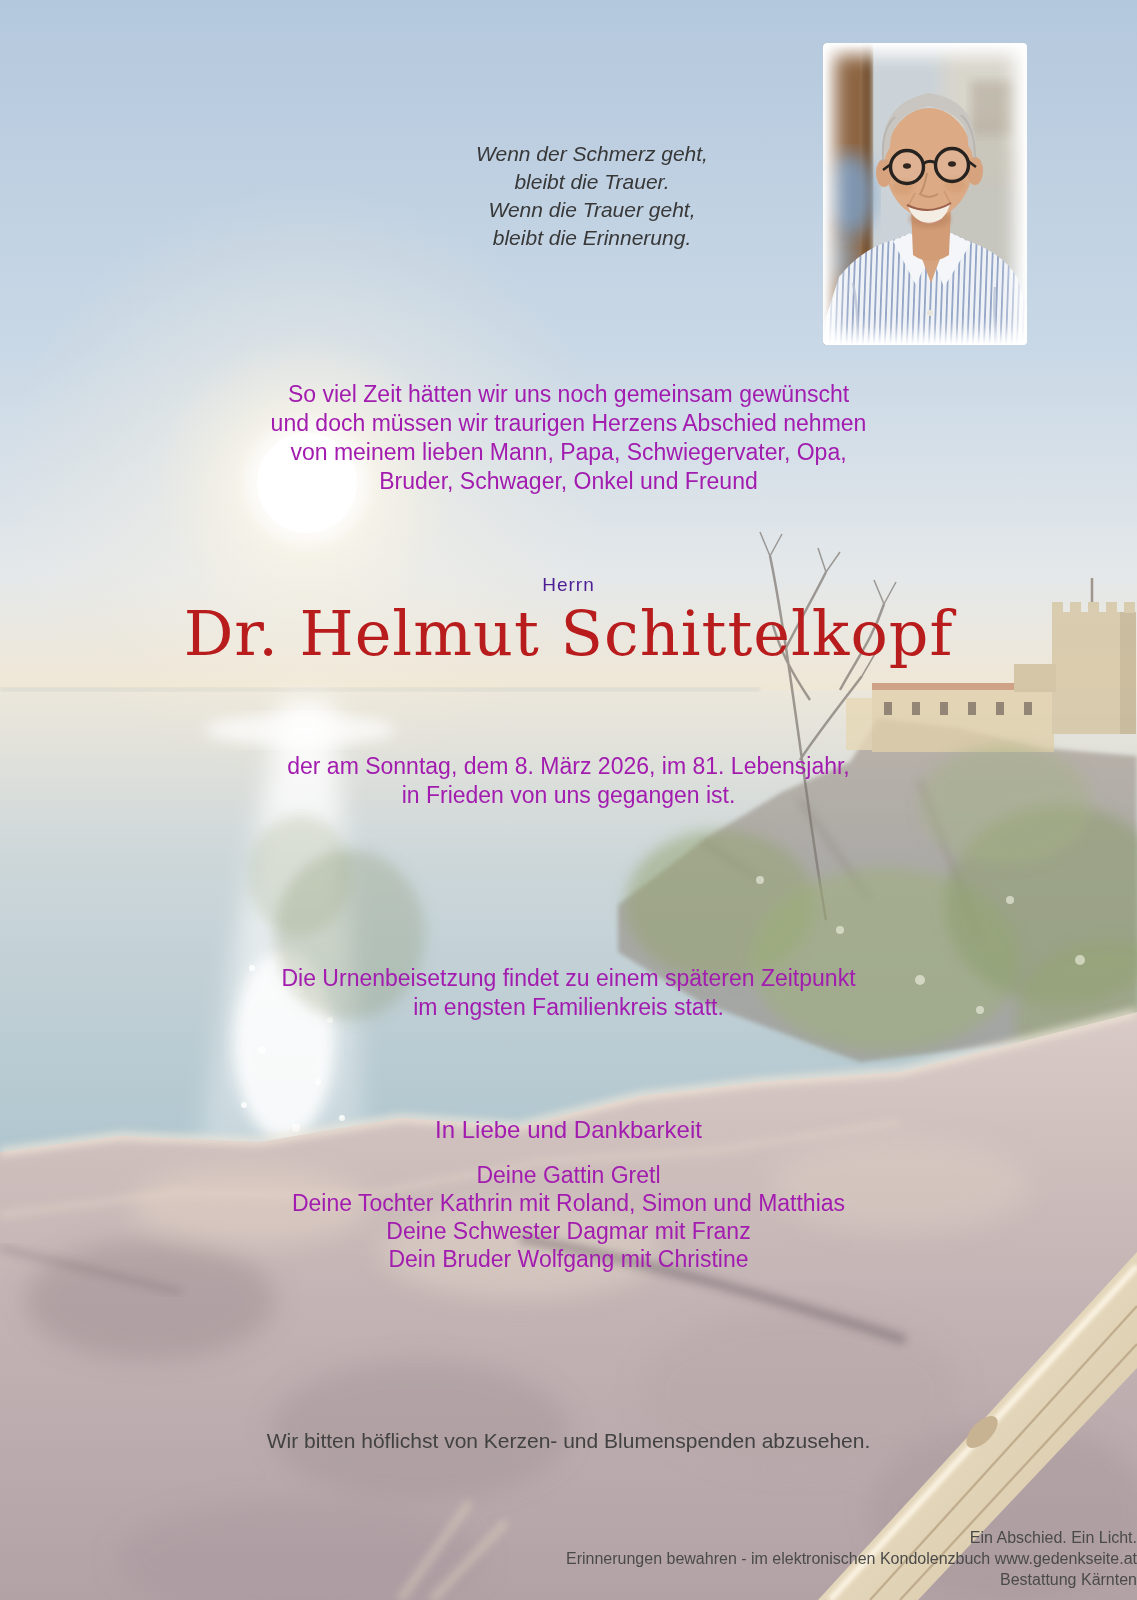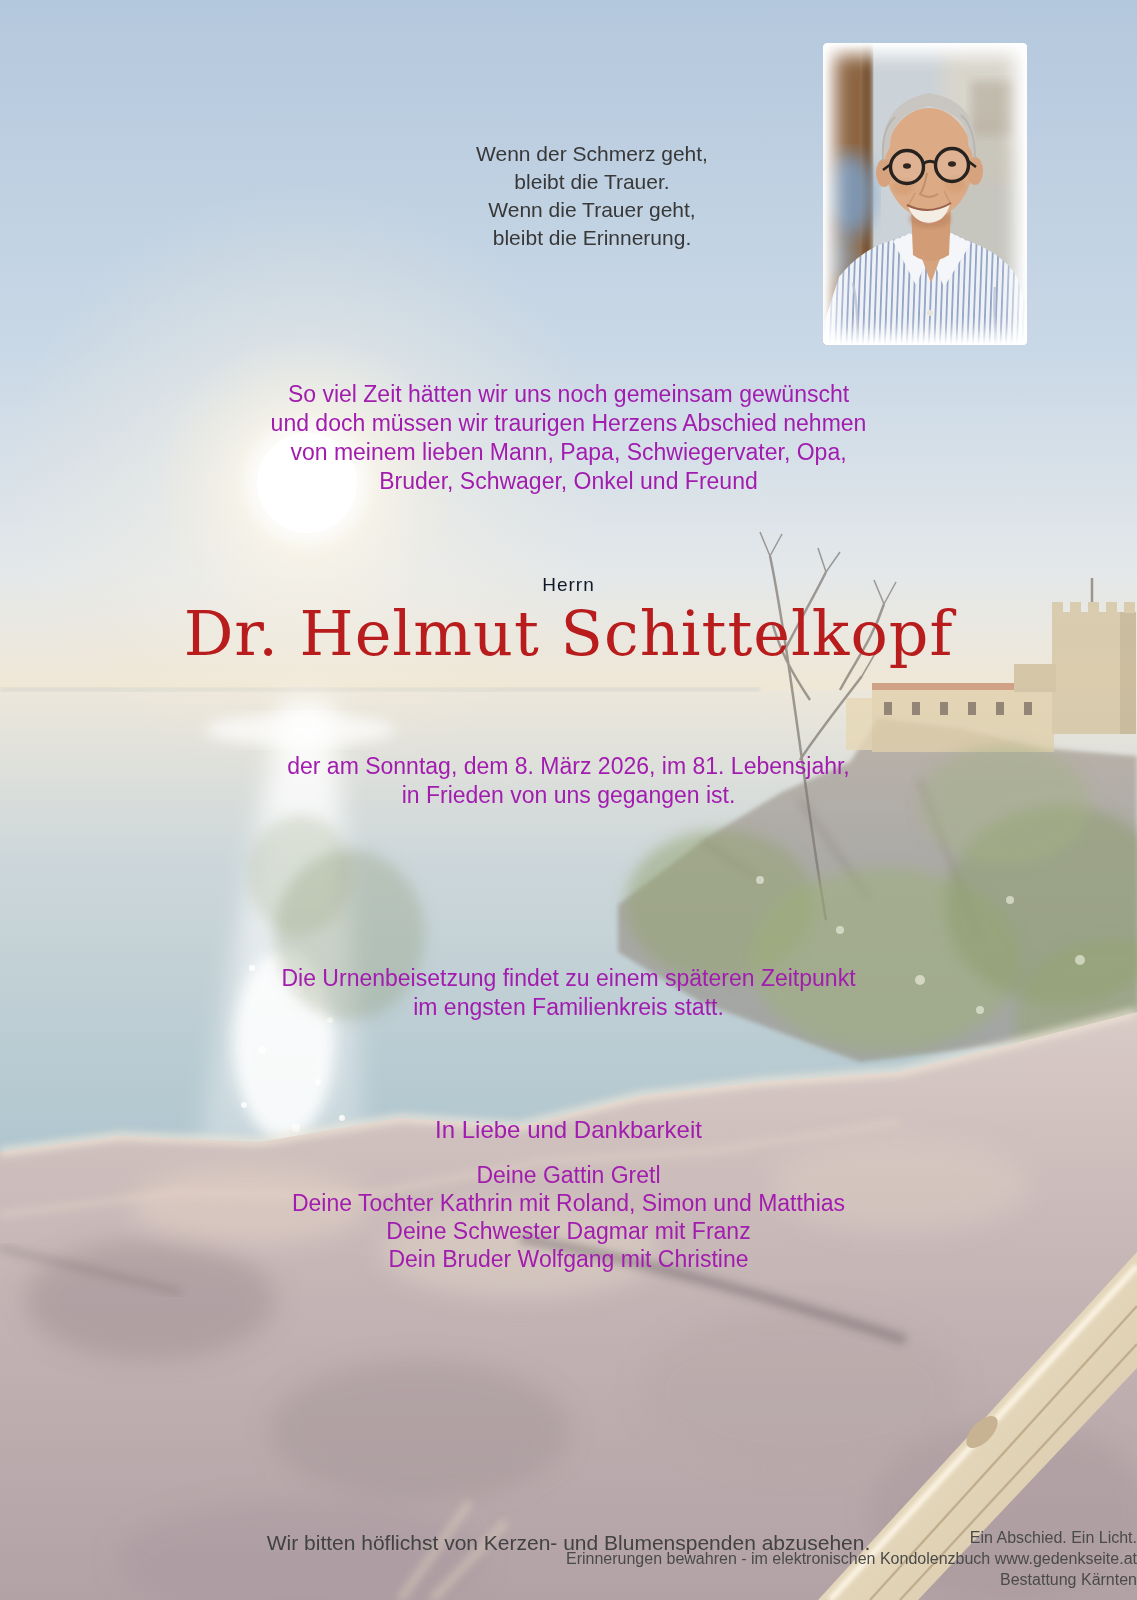--- a/index.html
+++ b/index.html
@@ -24,33 +24,33 @@
   
   .txt {
     position: absolute;
     left: 0;
     width: 100%;
     text-align: center;
     color: #a21caf;
   }
   .ln { display: block; }
 
-  .quote       { top: 140px;  font-size: 21px; line-height: 28px; color: #383838; padding-left: 47px; }
+  .quote       { top: 140px;  font-size: 21px; line-height: 28px; font-style: italic; color: #383838; padding-left: 47px; }
   .intro       { top: 380px;  font-size: 23px; line-height: 29px; }
-  .salutation  { top: 574px;  font-size: 19px; letter-spacing: 1px; color: #0f172a; }
+  .salutation  { top: 574px;  font-size: 19px; letter-spacing: 1px; color: #4c1d95; }
   .name        { top: 594px;  font-size: 62px; line-height: 80px;
                  font-family: "DejaVu Serif", serif; 
                  letter-spacing: 1px; color: #b91c1c; }
   .death       { top: 752px;  font-size: 23px; line-height: 29px; }
   .farewell    { top: 850px;  font-size: 23px; line-height: 29px; }
   .urn         { top: 964px;  font-size: 23px; line-height: 29px; }
   .gratitude-h { top: 1116px; font-size: 24px; }
   .family      { top: 1161px; font-size: 23px; line-height: 28px; }
   .closing     { top: 1323px; font-size: 23px; }
-  .donations   { top: 1531px; font-size: 21px; color: #424242; }
+  .donations   { top: 1429px; font-size: 21px; color: #424242; }
   .footer      { top: 1527px; font-size: 16px; line-height: 21px; color: #4a4a4a; text-align: right; }
 
   
   .portrait {
     position: absolute;
     left: 823px;
     top: 43px;
     width: 204px;
     height: 302px;
     border-radius: 4px;

